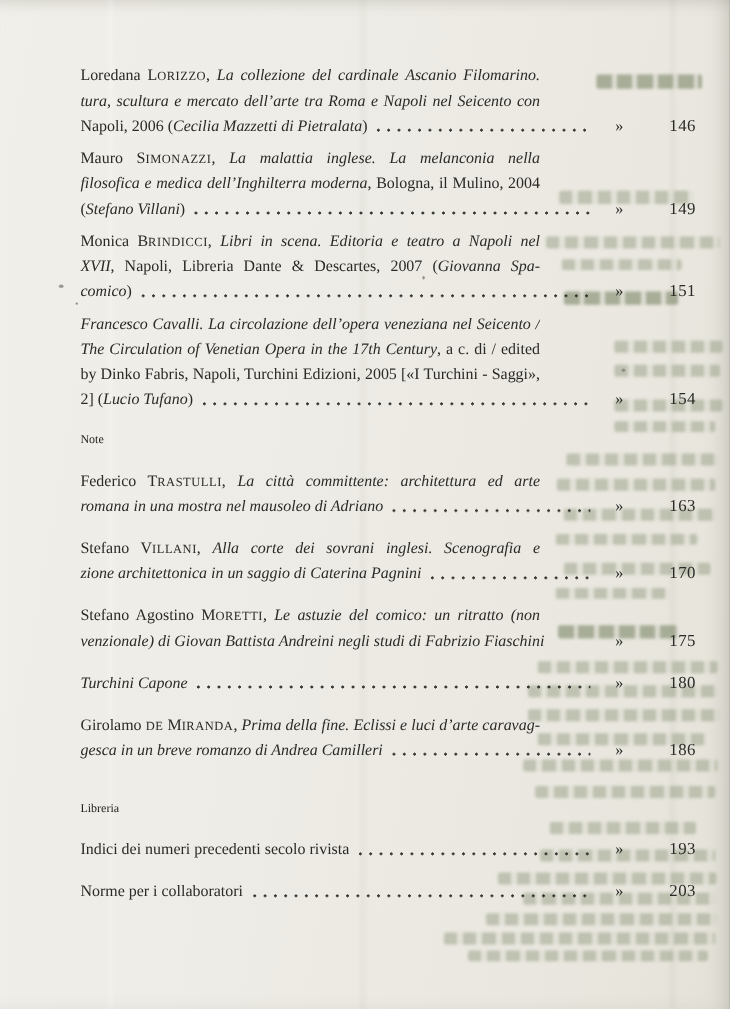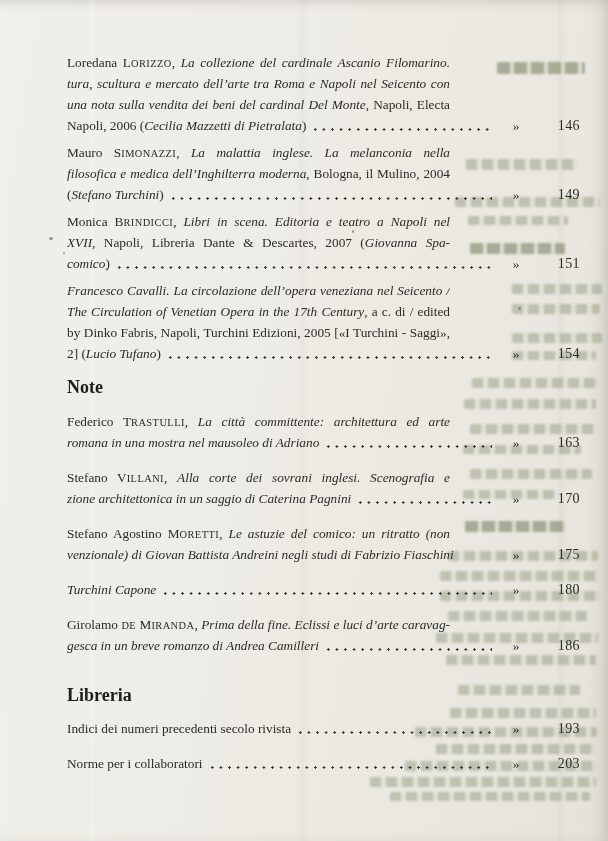--- a/index.html
+++ b/index.html
@@ -24,21 +24,21 @@
       linear-gradient(90deg, transparent 88px, rgba(255,255,255,.20) 92px, transparent 97px),
       linear-gradient(90deg, transparent 298px, rgba(120,120,105,.05) 302px, transparent 308px),
       linear-gradient(90deg, transparent 556px, rgba(120,120,105,.06) 560px, transparent 566px);
   }
   #toc{
     position:absolute;left:67px;top:52px;width:513px;
     color:#2a2a28;font-size:13.3px;line-height:21px;
   }
   .entry{margin:0 0 6px 0;}
   .entry.g-note, .entry.g-lib{margin-bottom:14px;}
-  .heading{font-weight:bold;font-size:18px;color:#1d1d1b;line-height:21px;}
+  .heading{font-weight:normal;font-size:10px;color:#1d1d1b;line-height:21px;}
   .heading.h-note{margin:13px 0 13px 0;}
   .heading.h-libreria{margin:29px 0 12px 0;}
   .line-body{
     width:383px;height:21px;overflow:hidden;
     text-align:justify;text-align-last:justify;
   }
   .line-last{display:flex;align-items:baseline;height:21px;}
   .lt{white-space:pre;flex-shrink:0;}
   .fill{flex:1 1 auto;align-self:stretch;margin:0 4px 0 3px;}
   .fill.dotted{
@@ -105,33 +105,32 @@
   <div class="speck" style="left:49px;top:237px;width:4px;height:3px;opacity:.55;"></div>
   <div class="speck" style="left:63px;top:252px;width:2px;height:2px;opacity:.6;"></div>
   <div class="speck" style="left:352px;top:230px;width:2px;height:3px;opacity:.6;"></div>
   <div class="speck" style="left:518px;top:307px;width:3px;height:3px;opacity:.45;"></div>
   <div class="speck" style="left:105px;top:268px;width:3px;height:2px;opacity:.4;"></div>
 
   <div id="toc">
       <div class="entry g-rev">
         <div class="line-body"><span class="sg-r">Loredana L</span><span class="sg-sc">ORIZZO</span><span class="sg-r">, </span><span class="sg-i">La collezione del cardinale Ascanio Filomarino. Pit-</span></div>
         <div class="line-body"><span class="sg-i">tura, scultura e mercato dell’arte tra Roma e Napoli nel Seicento con</span></div>
-        <div class="line-body"><span class="sg-i">una nota sulla vendita dei beni del cardinal Del Monte</span><span class="sg-r">, Napoli, Electa</span></div>
         <div class="line-last">
           <span class="lt"><span class="sg-r">Napoli, 2006 (</span><span class="sg-i">Cecilia Mazzetti di Pietralata</span><span class="sg-r">)</span></span>
           <span class="fill dotted"></span>
           <span class="mark">»</span>
           <span class="num">146</span>
         </div>
       </div>
       <div class="entry g-rev">
         <div class="line-body"><span class="sg-r">Mauro S</span><span class="sg-sc">IMONAZZI</span><span class="sg-r">, </span><span class="sg-i">La malattia inglese. La melanconia nella tradizione</span></div>
         <div class="line-body"><span class="sg-i">filosofica e medica dell’Inghilterra moderna</span><span class="sg-r">, Bologna, il Mulino, 2004</span></div>
         <div class="line-last">
-          <span class="lt"><span class="sg-r">(</span><span class="sg-i">Stefano Turchini</span><span class="sg-r">)</span></span>
+          <span class="lt"><span class="sg-r">(</span><span class="sg-i">Stefano Villani</span><span class="sg-r">)</span></span>
           <span class="fill dotted"></span>
           <span class="mark">»</span>
           <span class="num">149</span>
         </div>
       </div>
       <div class="entry g-rev">
         <div class="line-body"><span class="sg-r">Monica B</span><span class="sg-sc">RINDICCI</span><span class="sg-r">, </span><span class="sg-i">Libri in scena. Editoria e teatro a Napoli nel secolo</span></div>
         <div class="line-body"><span class="sg-i">XVII</span><span class="sg-r">, Napoli, Libreria Dante &amp; Descartes, 2007 (</span><span class="sg-i">Giovanna Spa-</span></div>
         <div class="line-last">
           <span class="lt"><span class="sg-i">comico</span><span class="sg-r">)</span></span>

